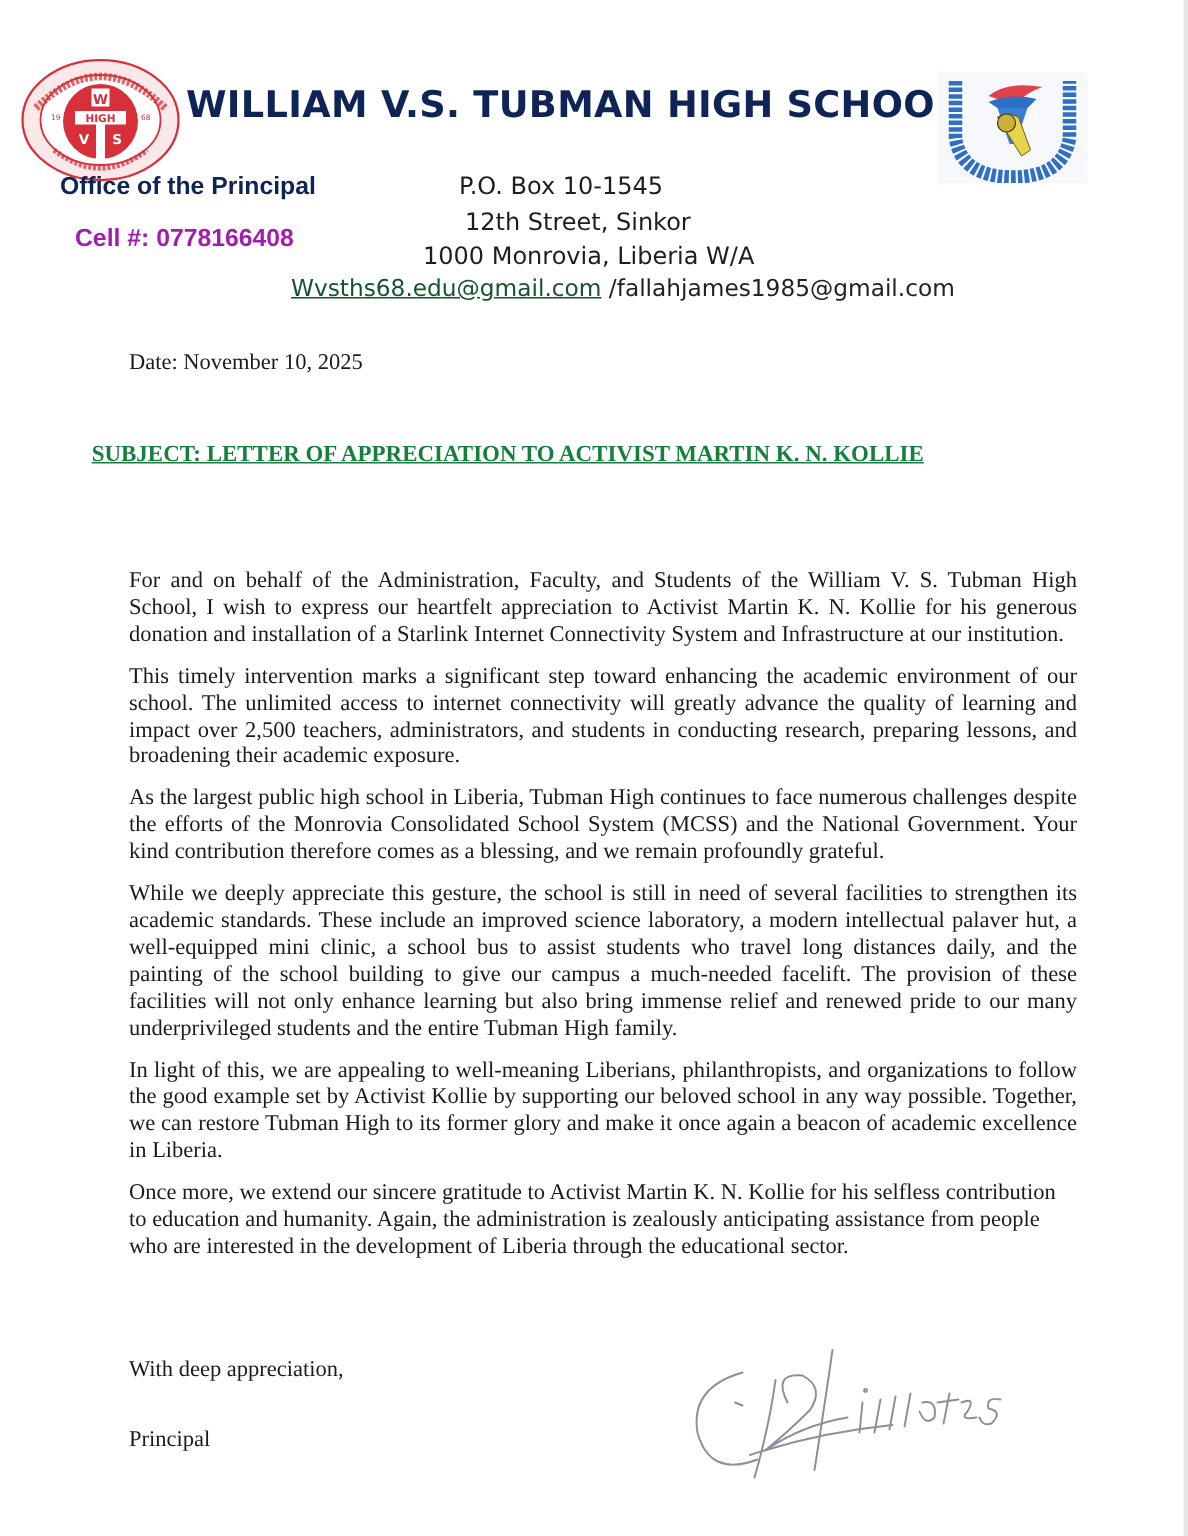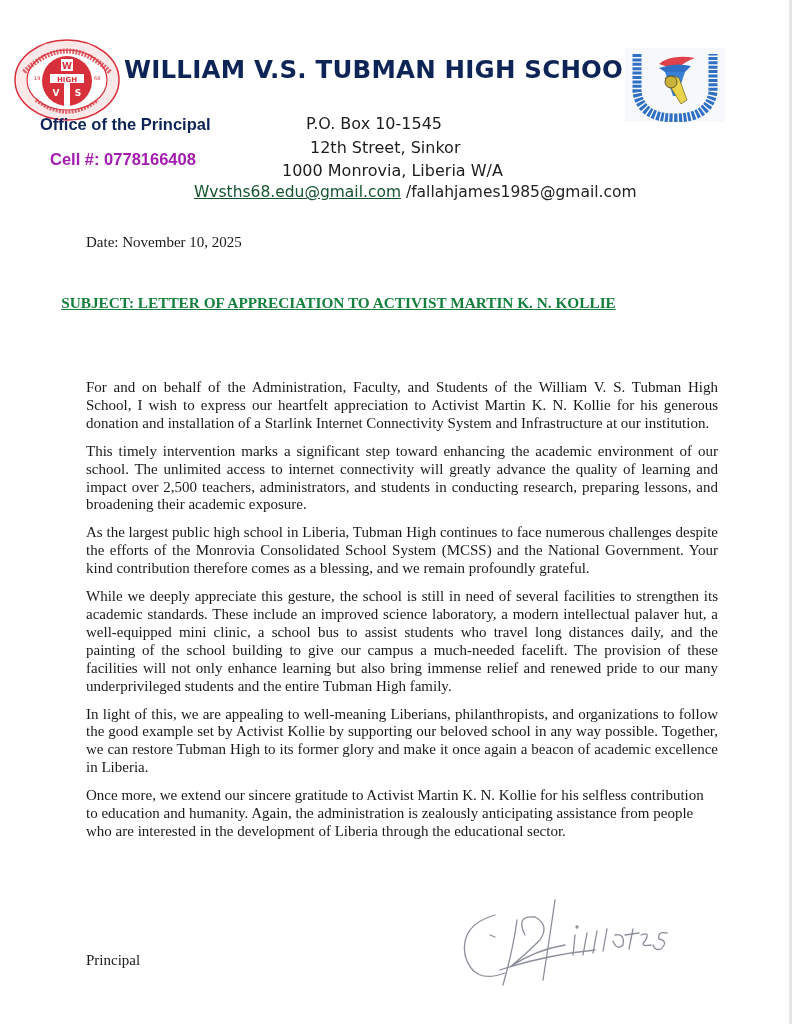--- a/index.html
+++ b/index.html
@@ -91,20 +91,21 @@
 
   <div class="doc body-block">
     <p class="para">For and on behalf of the Administration, Faculty, and Students of the William V. S. Tubman High School, I wish to express our heartfelt appreciation to Activist Martin K. N. Kollie for his generous donation and installation of a Starlink Internet Connectivity System and Infrastructure at our institution.</p>
     <p class="para">This timely intervention marks a significant step toward enhancing the academic environment of our school. The unlimited access to internet connectivity will greatly advance the quality of learning and impact over 2,500 teachers, administrators, and students in conducting research, preparing lessons, and broadening their academic exposure.</p>
     <p class="para">As the largest public high school in Liberia, Tubman High continues to face numerous challenges despite the efforts of the Monrovia Consolidated School System (MCSS) and the National Government. Your kind contribution therefore comes as a blessing, and we remain profoundly grateful.</p>
     <p class="para">While we deeply appreciate this gesture, the school is still in need of several facilities to strengthen its academic standards. These include an improved science laboratory, a modern intellectual palaver hut, a well-equipped mini clinic, a school bus to assist students who travel long distances daily, and the painting of the school building to give our campus a much-needed facelift. The provision of these facilities will not only enhance learning but also bring immense relief and renewed pride to our many underprivileged students and the entire Tubman High family.</p>
     <p class="para">In light of this, we are appealing to well-meaning Liberians, philanthropists, and organizations to follow the good example set by Activist Kollie by supporting our beloved school in any way possible. Together, we can restore Tubman High to its former glory and make it once again a beacon of academic excellence in Liberia.</p>
     <p class="para" style="text-align:left">Once more, we extend our sincere gratitude to Activist Martin K. N. Kollie for his selfless contribution to education and humanity. Again, the administration is zealously anticipating assistance from people who are interested in the development of Liberia through the educational sector.</p>
   </div>
 
+  <div class="doc closing">With deep appreciation,</div>
   <div class="doc sig-title">Principal</div>
 
   <div class="signature">
     <svg width="250" height="100" viewBox="0 0 250 100" fill="none" stroke="#8a8f99" stroke-width="1.3" stroke-linecap="round">
       <path d="M40 20 Q5 30 10 60 Q18 90 50 78"></path>
       <path d="M35 40 L40 42"></path>
       <path d="M62 25 Q58 55 48 90"></path>
       <path d="M70 40 Q60 20 80 22 Q95 30 85 45 Q70 60 55 72 Q80 55 110 50"></path>
       <path d="M100 5 Q95 40 88 85"></path>
       <path d="M45 75 Q90 60 140 55"></path>

